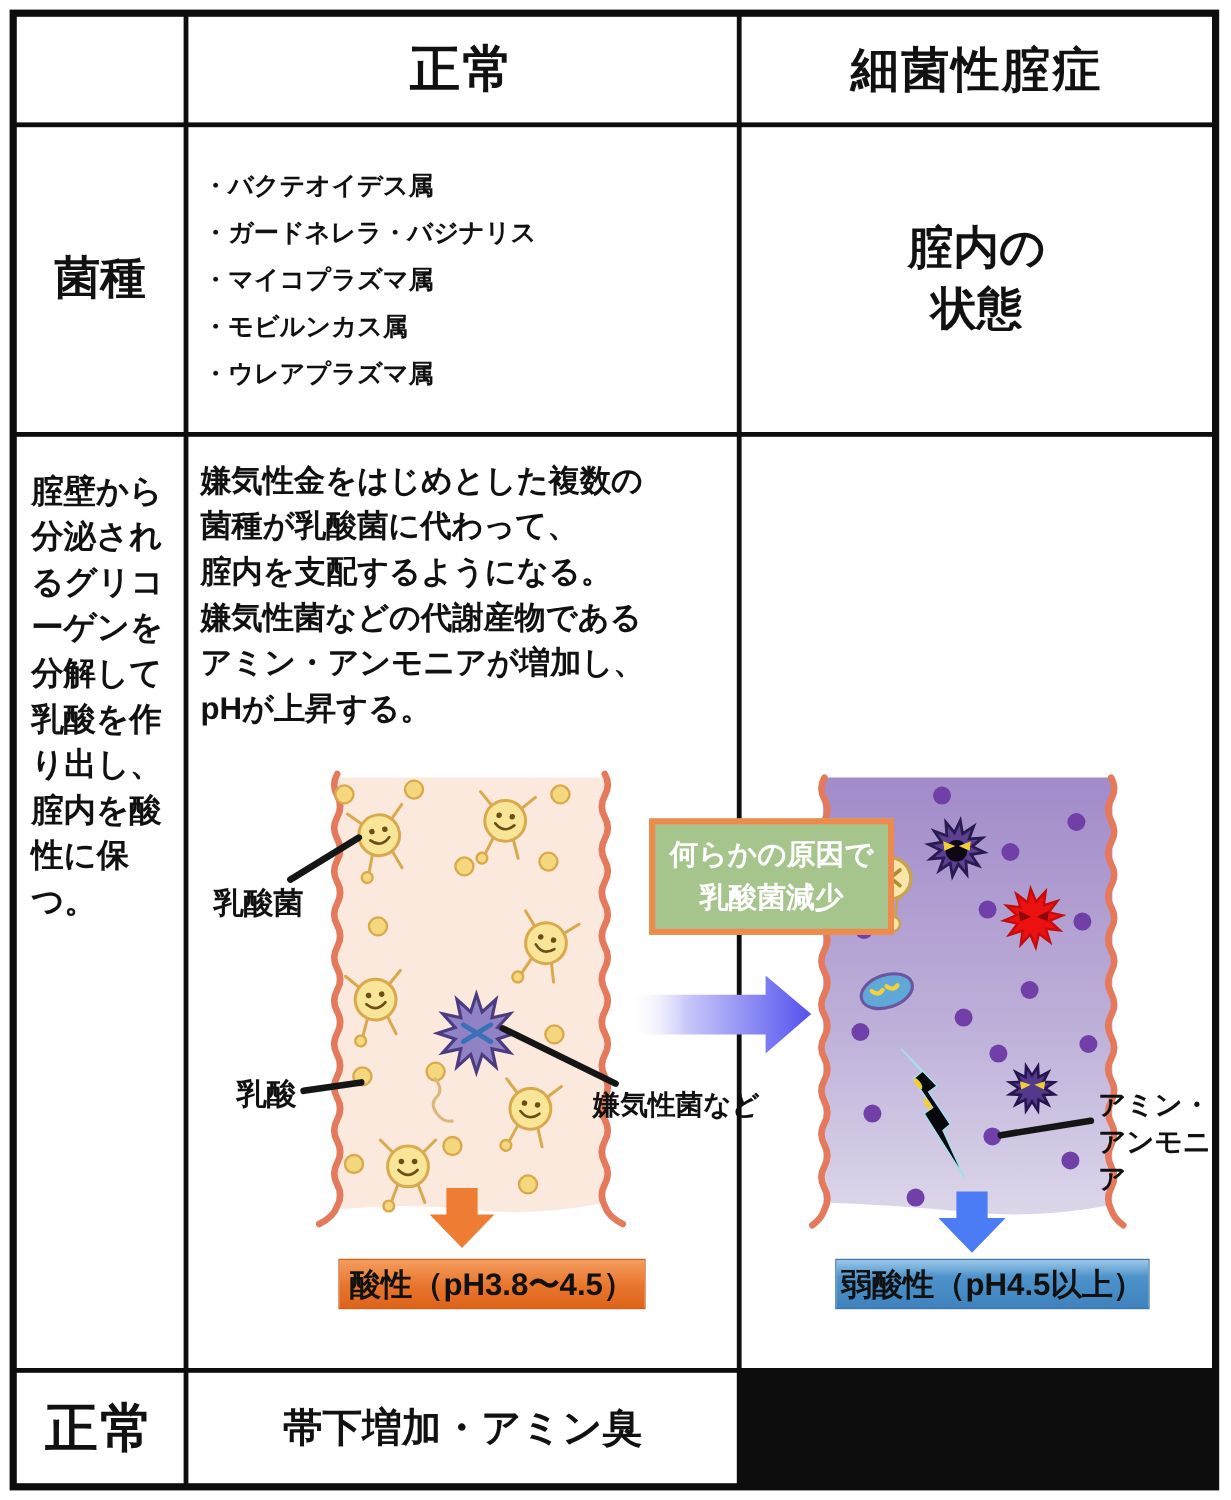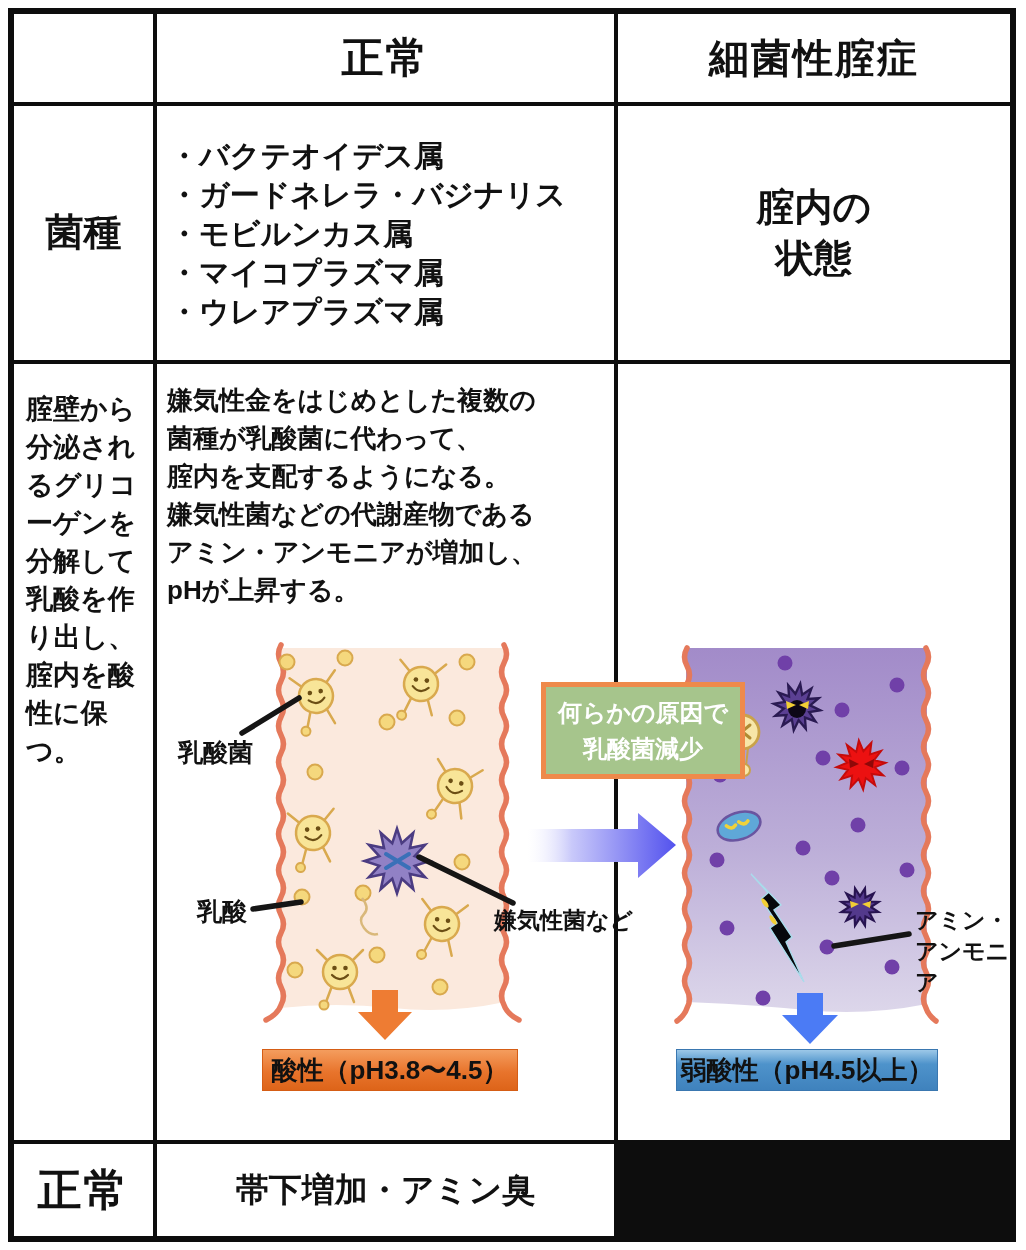--- a/index.html
+++ b/index.html
@@ -17,21 +17,21 @@
     grid-template-rows:88px 254px 776px 92px;
     gap:4px; padding:6px; background:#0d0d0d;
   }
   .cell { background:#fff; display:flex; }
   .c-center { align-items:center; justify-content:center; text-align:center; }
   .hdr { font-size:42px; font-weight:bold; letter-spacing:2px; }
   .rowlab { font-size:38px; font-weight:bold; white-space:pre-line; line-height:1.35; }
   .rowlab-sm { font-size:28px; font-weight:bold; white-space:pre-line; line-height:1.4; }
   .species-normal { align-items:center; padding-left:28px; font-size:27px; font-weight:bold; }
   .species-list { flex-direction:column; justify-content:center; padding-left:12px; }
-  .species-list div { font-size:30px; font-weight:bold; line-height:39px; }
+  .species-list div { font-size:21px; font-weight:bold; line-height:39px; }
   .state-cell { position:relative; display:block; }
   .desc { font-weight:bold; white-space:pre-line; }
   .desc-normal { padding:26px 4px 0 12px; font-size:27px; line-height:38px; }
   .desc-bv { padding:17px 0 0 10px; font-size:26px; line-height:38px; }
   .bottom-normal { font-size:44px; font-weight:bold; letter-spacing:2px; }
   .bottom-bv { font-size:33px; font-weight:bold; }
   
   .overlay { position:absolute; left:0; top:0; pointer-events:none; }
   
   .green-box {
@@ -43,21 +43,21 @@
     line-height:36px; z-index:6;margin-left:43px;
   }
   .flag { position:absolute; font-weight:bold; color:#111; z-index:6; white-space:pre-line; }
   .lbl-lacto { left:178px; top:736px; font-size:25px; }
   .lbl-lactic { left:197px; top:895px; font-size:25px; }
   .lbl-anaerobe { left:494px; top:905px; font-size:23px; }
   .lbl-amine { left:915px; top:905px; font-size:23px; line-height:31px; }
   .banner {
     position:absolute; top:1049px; height:42px; z-index:6;
     display:flex; align-items:center; justify-content:center;
-    font-size:26px; font-weight:bold; color:#111;
+    font-size:26px; font-weight:bold; color:#111;margin-left:20px;
   }
   .banner-acid {
     left:262px; width:256px;
     background:linear-gradient(180deg,#f49d5e 0%, var(--banner-acidic,#e8742c) 55%, #dd6419 100%);
     border:1px solid #d55d15;
   }
   .banner-weak {
     left:676px; width:262px;
     background:linear-gradient(180deg,#9cc8e8 0%, var(--banner-weak-acidic,#4e93cb) 35%, #3f82bd 100%);
     border:1px solid #3a77b0;
@@ -70,22 +70,22 @@
 
   <div class="tbl">
     <div class="cell"></div>
     <div class="cell c-center hdr">正常</div>
     <div class="cell c-center hdr" style="font-size:40px">細菌性腟症</div>
 
     <div class="cell c-center rowlab">菌種</div>
     <div class="cell species-list">
       <div>・バクテオイデス属</div>
       <div>・ガードネレラ・バジナリス</div>
+      <div>・マイコプラズマ属</div>
       <div>・モビルンカス属</div>
-      <div>・マイコプラズマ属</div>
       <div>・ウレアプラズマ属</div>
     </div>
 
     <div class="cell c-center rowlab">腟内の
 状態</div>
     <div class="cell state-cell">
       <div class="desc desc-normal">腟壁から分泌されるグリコーゲンを
 分解して乳酸を作り出し、
 腟内を酸性に保つ。</div>
     </div>

